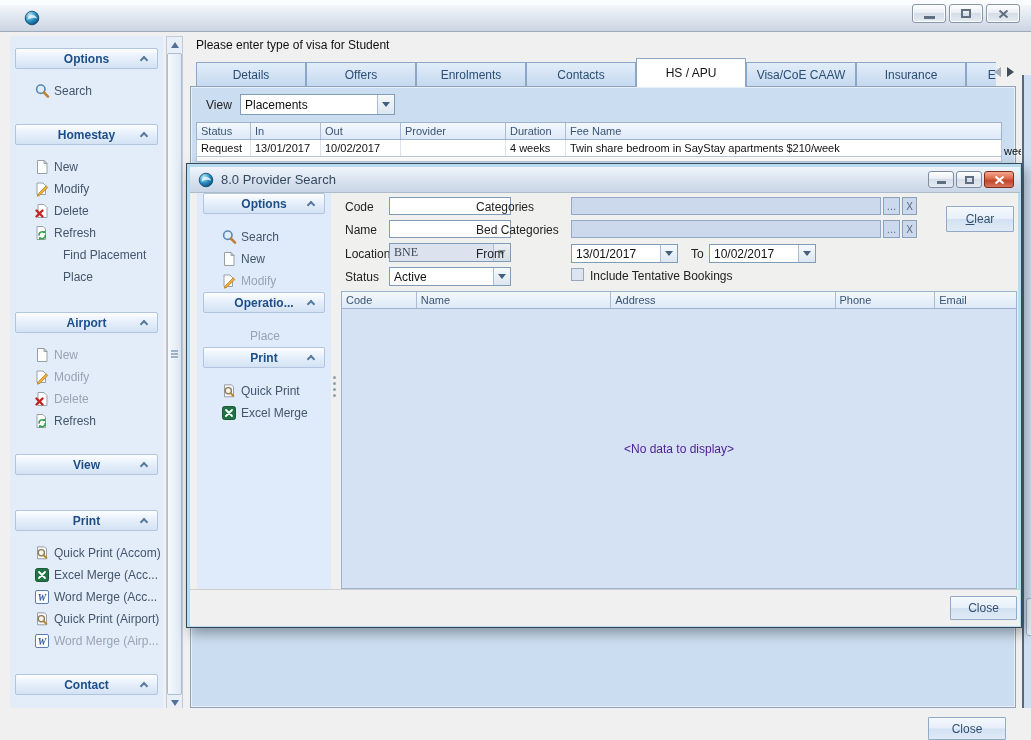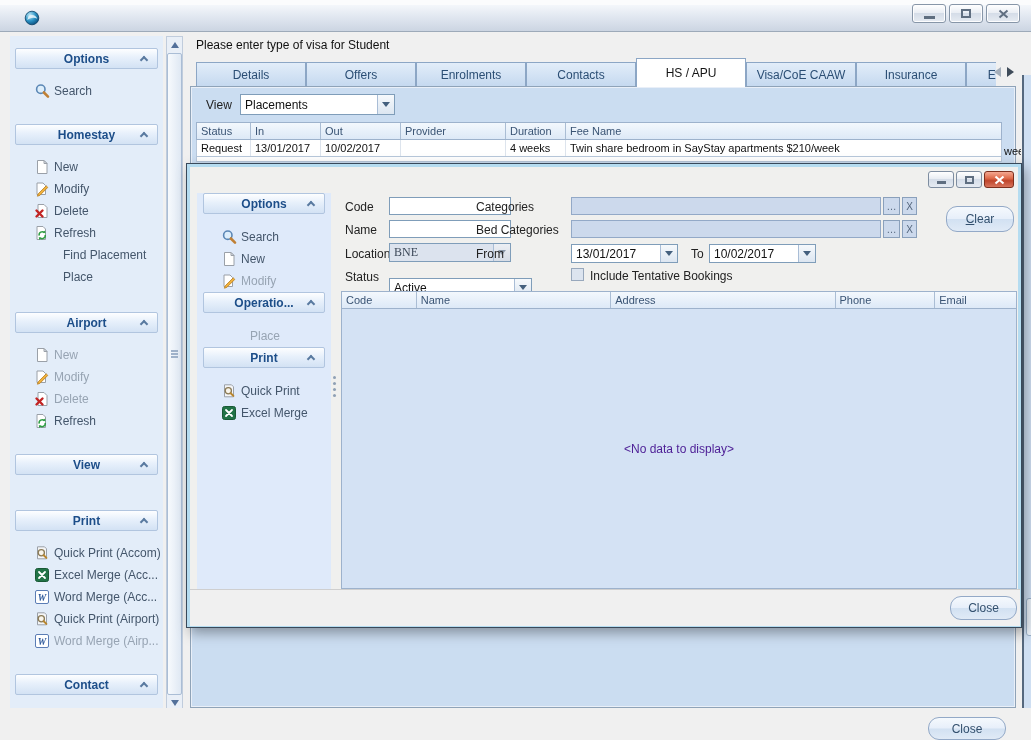--- a/index.html
+++ b/index.html
@@ -88,21 +88,21 @@
     background:linear-gradient(#f3f8fd,#dde9f7); color:#3a5474; }
   .th-row .cell { border-right:1px solid #aabdd4; }
   .td-row { height:17px; background:#fff; border:1px solid #b7c7da; border-top:none; color:#101010; }
   .td-row .cell { border-right:1px solid #dde4ed; }
   .cell { padding:2px 0 0 4px; overflow:hidden; white-space:nowrap; }
   .c0{width:54px}.c1{width:70px}.c2{width:80px}.c3{width:105px}.c4{width:60px}.c5{width:435px;border-right:none!important}
   .white-underrow { position:absolute; left:196px; top:157px; width:806px; height:5px; background:#fff; border:1px solid #b7c7da; border-top:none; }
   .clip-frag { position:absolute; left:1004px; top:145px; width:17px; height:13px; overflow:hidden; font-size:11px; color:#101010; }
   
   .main-footer { position:absolute; left:0; top:708px; width:1031px; height:32px; background:#f0f0f0; }
-  .btn { border:1px solid #93a9c7; border-radius:11px;
+  .btn { border:1px solid #93a9c7; border-radius:1px;
     background:linear-gradient(#f5f9fd,#e7effa 48%,#d2e1f2 52%,#e0eaf6);
     color:#33506e; font-size:12px; font-family:"Liberation Sans",sans-serif;
     display:flex; align-items:center; justify-content:center; cursor:default; }
   .btn .btn-label { display:block; }
   .btn.u-first .btn-label::first-letter { text-decoration:underline; }
   .main-close { position:absolute; left:928px; top:717px; width:78px; height:23px; }
   
   .dialog { position:absolute; left:186px; top:163px; width:836px; height:465px;
     background:#f0f0ee; border:1px solid #39495a;
     box-shadow:inset 0 0 0 3px #b5dcf0, 4px 5px 12px rgba(0,0,0,.35); z-index:10; }
@@ -383,20 +383,27 @@
 <div class="right-strip">
   <span class="frag-btn"></span>
 </div>
 
 <div class="main-footer"></div>
 <button class="btn main-close">
     <span class="btn-label">Close</span>
   </button>
 
 <div class="dialog">
+  <div class="dlg-titlebar">
+    <span class="app-ic"><svg width="16" height="16" viewBox="0 0 16 16">
+          <circle cx="8" cy="8" r="6.8" fill="url(#sphg)" stroke="#0a3f63" stroke-width="0.8"></circle>
+          <path d="M3.2 10.2 C5.5 7.6 10.3 6.9 13.2 8.8 C12.4 5.2 7.5 3.8 4.5 6.2 Z" fill="#eaf6fc" opacity="0.85"></path>
+        </svg></span>
+    <span class="ttext">8.0 Provider Search</span>
+  </div>
   <div class="dbtn db-min">
       <span class="dg-min"></span>
     </div>
   <div class="dbtn db-max">
       <span class="dg-max"></span>
     </div>
   <div class="dbtn db-close">
     <svg width="11" height="10">
         <path d="M1.5 1.5 L9.5 8.5 M9.5 1.5 L1.5 8.5" stroke="#fff" stroke-width="2.2"></path>
       </svg>
@@ -464,21 +471,21 @@
 
   <span class="flabel" style="left:158px;top:83px">Location</span>
   <div class="combo disabled" style="left:202px;top:79px;width:122px;height:19px">
     <span class="cv">BNE</span>
     <span class="ca">
         <span class="tri"></span>
       </span>
   </div>
 
   <span class="flabel" style="left:158px;top:106px">Status</span>
-  <div class="combo" style="left:202px;top:114px;width:143px;height:19px">
+  <div class="combo" style="left:202px;top:103px;width:122px;height:19px">
     <span class="cv">Active</span>
     <span class="ca">
         <span class="tri"></span>
       </span>
   </div>
 
   <span class="flabel" style="left:289px;top:36px">Categories</span>
   <div class="pick-field" style="left:384px;top:33px;width:310px"></div>
   <div class="mini-btn" style="left:696px;top:33px;width:17px">
       <span>…</span>

